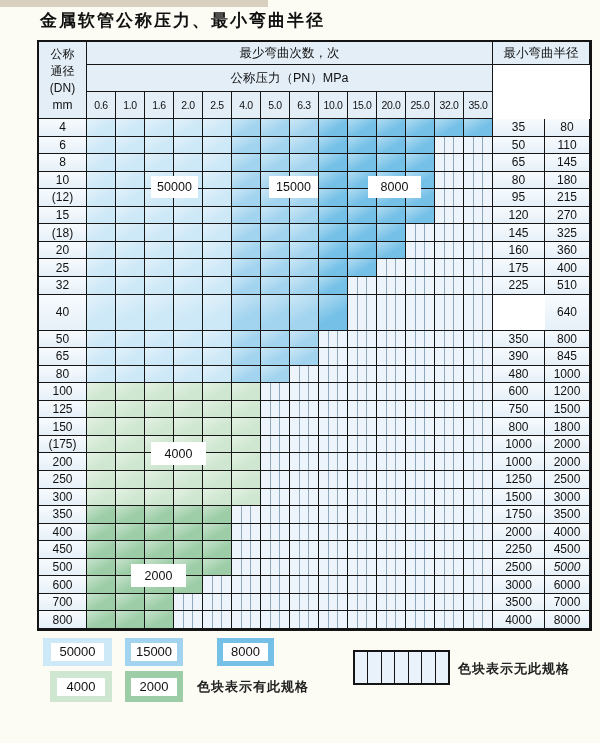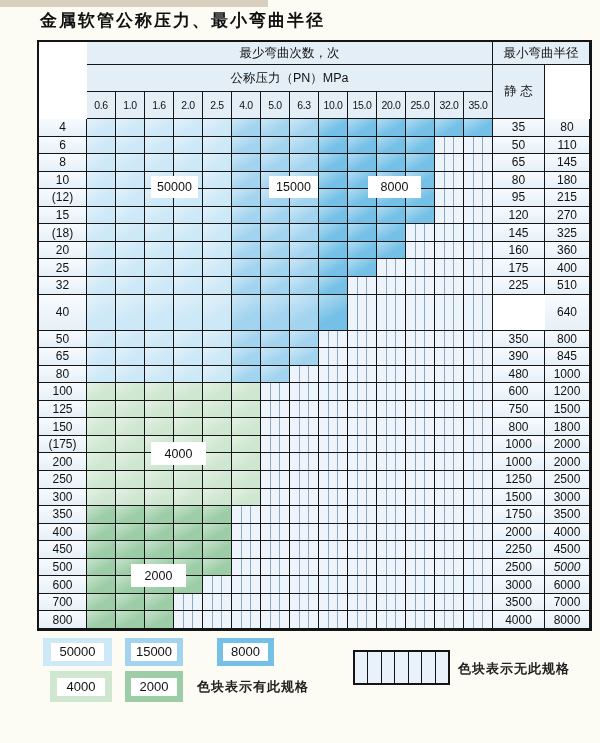--- a/index.html
+++ b/index.html
@@ -33,24 +33,29 @@
   .hatchbox .hc{flex:1;background:#e9f2fa;border-right:1px solid #141414;}
   .hatchbox .hc:last-child{border-right:none;}
 </style>
 </head>
 <body>
 
 <div class="page">
   <div class="top-strip"></div>
   <div class="title">金属软管公称压力、最小弯曲半径</div>
   <div class="tbl">
+      <div class="c head dnh" style="grid-area: 1 / 1 / span 3 / span 1;">
+        <span>公称</span>
+        <span>通径</span>
+        <span>(DN)</span>
+        <span>mm</span>
+      </div>
       <div class="c head" style="grid-area: 1 / 2 / span 1 / span 14;">最少弯曲次数，次</div>
       <div class="c head" style="grid-area: 1 / 16 / span 1 / span 2;">最小弯曲半径</div>
       <div class="c head" style="grid-area: 2 / 2 / span 1 / span 14;">公称压力（PN）MPa</div>
-      <div class="c head" style="grid-area: 2 / 16 / span 2 / span 1;">静 态</div>
       <div class="c tick" style="grid-area: 3 / 2 / span 1 / span 1;">0.6</div>
       <div class="c tick" style="grid-area: 3 / 3 / span 1 / span 1;">1.0</div>
       <div class="c tick" style="grid-area: 3 / 4 / span 1 / span 1;">1.6</div>
       <div class="c tick" style="grid-area: 3 / 5 / span 1 / span 1;">2.0</div>
       <div class="c tick" style="grid-area: 3 / 6 / span 1 / span 1;">2.5</div>
       <div class="c tick" style="grid-area: 3 / 7 / span 1 / span 1;">4.0</div>
       <div class="c tick" style="grid-area: 3 / 8 / span 1 / span 1;">5.0</div>
       <div class="c tick" style="grid-area: 3 / 9 / span 1 / span 1;">6.3</div>
       <div class="c tick" style="grid-area: 3 / 10 / span 1 / span 1;">10.0</div>
       <div class="c tick" style="grid-area: 3 / 11 / span 1 / span 1;">15.0</div>

